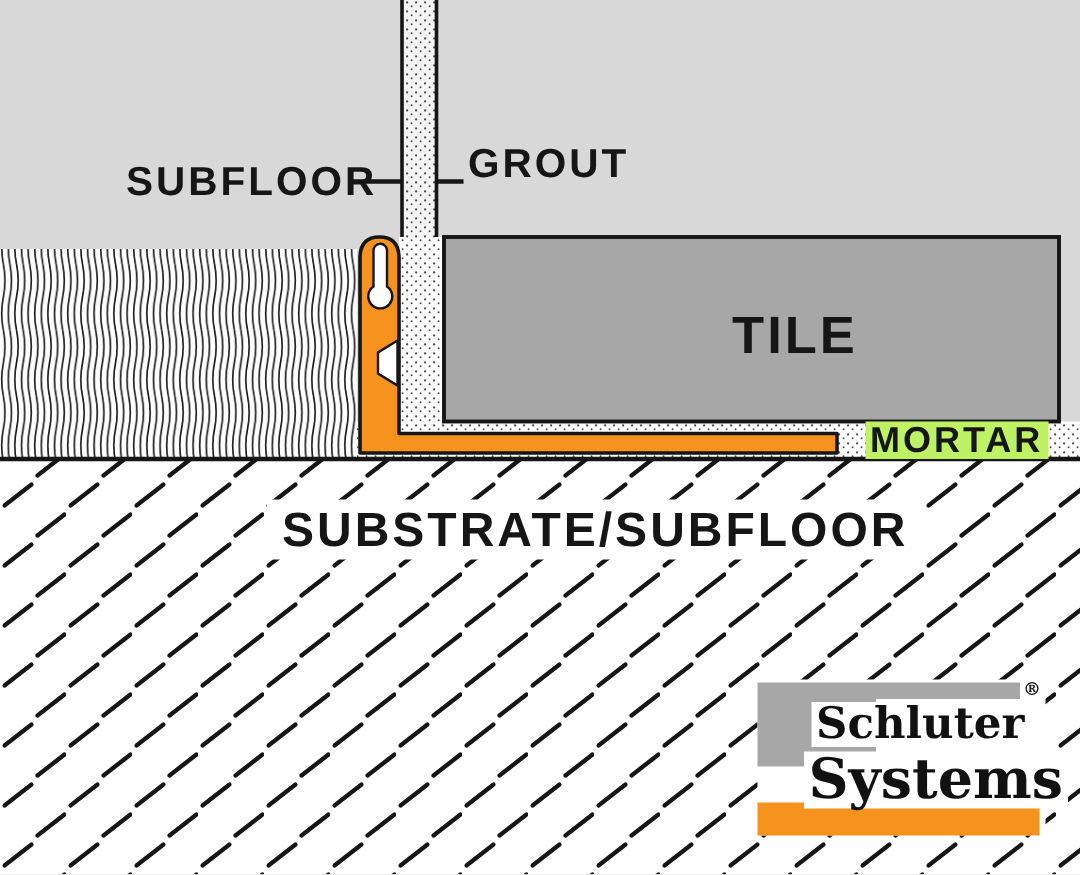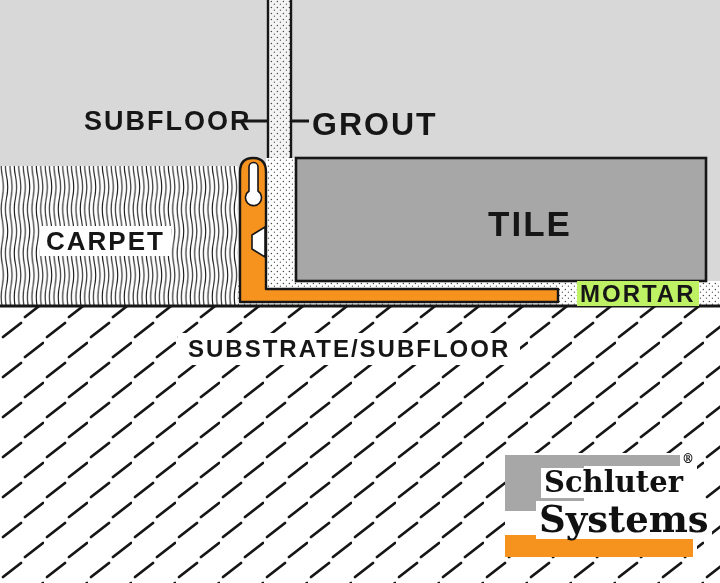--- a/index.html
+++ b/index.html
@@ -7,25 +7,25 @@
     position:relative; width:720px; height:583px; overflow:hidden;
     background:#d8d8d8;
     font-family:"Liberation Sans","DejaVu Sans",sans-serif;
   }
   .scene svg.art { position:absolute; left:0; top:0; width:720px; height:583px; display:block; }
   .lbl {
     position:absolute; font-weight:bold; color:#161616;
     letter-spacing:2px; line-height:1; white-space:nowrap;
   }
   .profile-lbl   { left:84px;  top:108px; font-size:27px; }
-  .grout-lbl     { left:312px; top:108px; font-size:32px; }
+  .grout-lbl     { left:312px; top:96px; font-size:27px; }
   .carpet-lbl    { left:40px;  top:226px; font-size:26px; background:#ffffff; padding:2px 6px; }
   .tile-lbl      { left:296px; top:206px; width:468px; text-align:center; font-size:35px; }
   .mortar-lbl    { left:577px; top:281px; font-size:24px; line-height:25px; background:#bef264; padding:0 3px; }
-  .substrate-lbl { left:178px; top:333px; font-size:24px; background:#ffffff; padding:4px 10px; }
+  .substrate-lbl { left:178px; top:333px; font-size:32px; background:#ffffff; padding:4px 10px; }
 
   .logo { position:absolute; left:505px; top:453px; width:192px; height:104px; background:#ffffff; }
   .logo-gray-square { position:absolute; left:0;    top:2px;  width:79px;  height:56px; background:#a7a7a7; }
   .logo-gray-bar    { position:absolute; left:79px; top:2px;  width:96px;  height:11px; background:#a7a7a7; }
   .logo-orange-vert { position:absolute; left:146px; top:49px; width:42px; height:35px; background:#f6921e; }
   .logo-orange-bar  { position:absolute; left:0;    top:82px; width:188px; height:22px; background:#f6921e; }
   .logo-reg {
     position:absolute; left:177px; top:0; font-size:12px; font-weight:bold; color:#111111;
     font-family:"DejaVu Serif","Liberation Serif",serif; line-height:1;
   }
@@ -82,21 +82,20 @@
     <line x1="0" y1="306" x2="720" y2="306" stroke="#161616" stroke-width="3"></line>
     <line x1="268" y1="0" x2="268" y2="158" stroke="#161616" stroke-width="2.4"></line>
     <line x1="291" y1="0" x2="291" y2="158" stroke="#161616" stroke-width="2.4"></line>
 
     <line x1="233" y1="121" x2="268" y2="121" stroke="#161616" stroke-width="3"></line>
     <line x1="291" y1="121" x2="309" y2="121" stroke="#161616" stroke-width="3"></line>
   </svg>
 
   <div class="lbl profile-lbl">SUBFLOOR</div>
   <div class="lbl grout-lbl">GROUT</div>
-  <div class="lbl carpet-lbl">CARPET</div>
   <div class="lbl tile-lbl">TILE</div>
   <div class="lbl mortar-lbl">MORTAR</div>
   <div class="lbl substrate-lbl">SUBSTRATE/SUBFLOOR</div>
 
   <div class="logo">
     <div class="logo-gray-square"></div>
     <div class="logo-gray-bar"></div>
     <div class="logo-orange-vert"></div>
     <div class="logo-orange-bar"></div>
     <div class="logo-reg">®</div>

